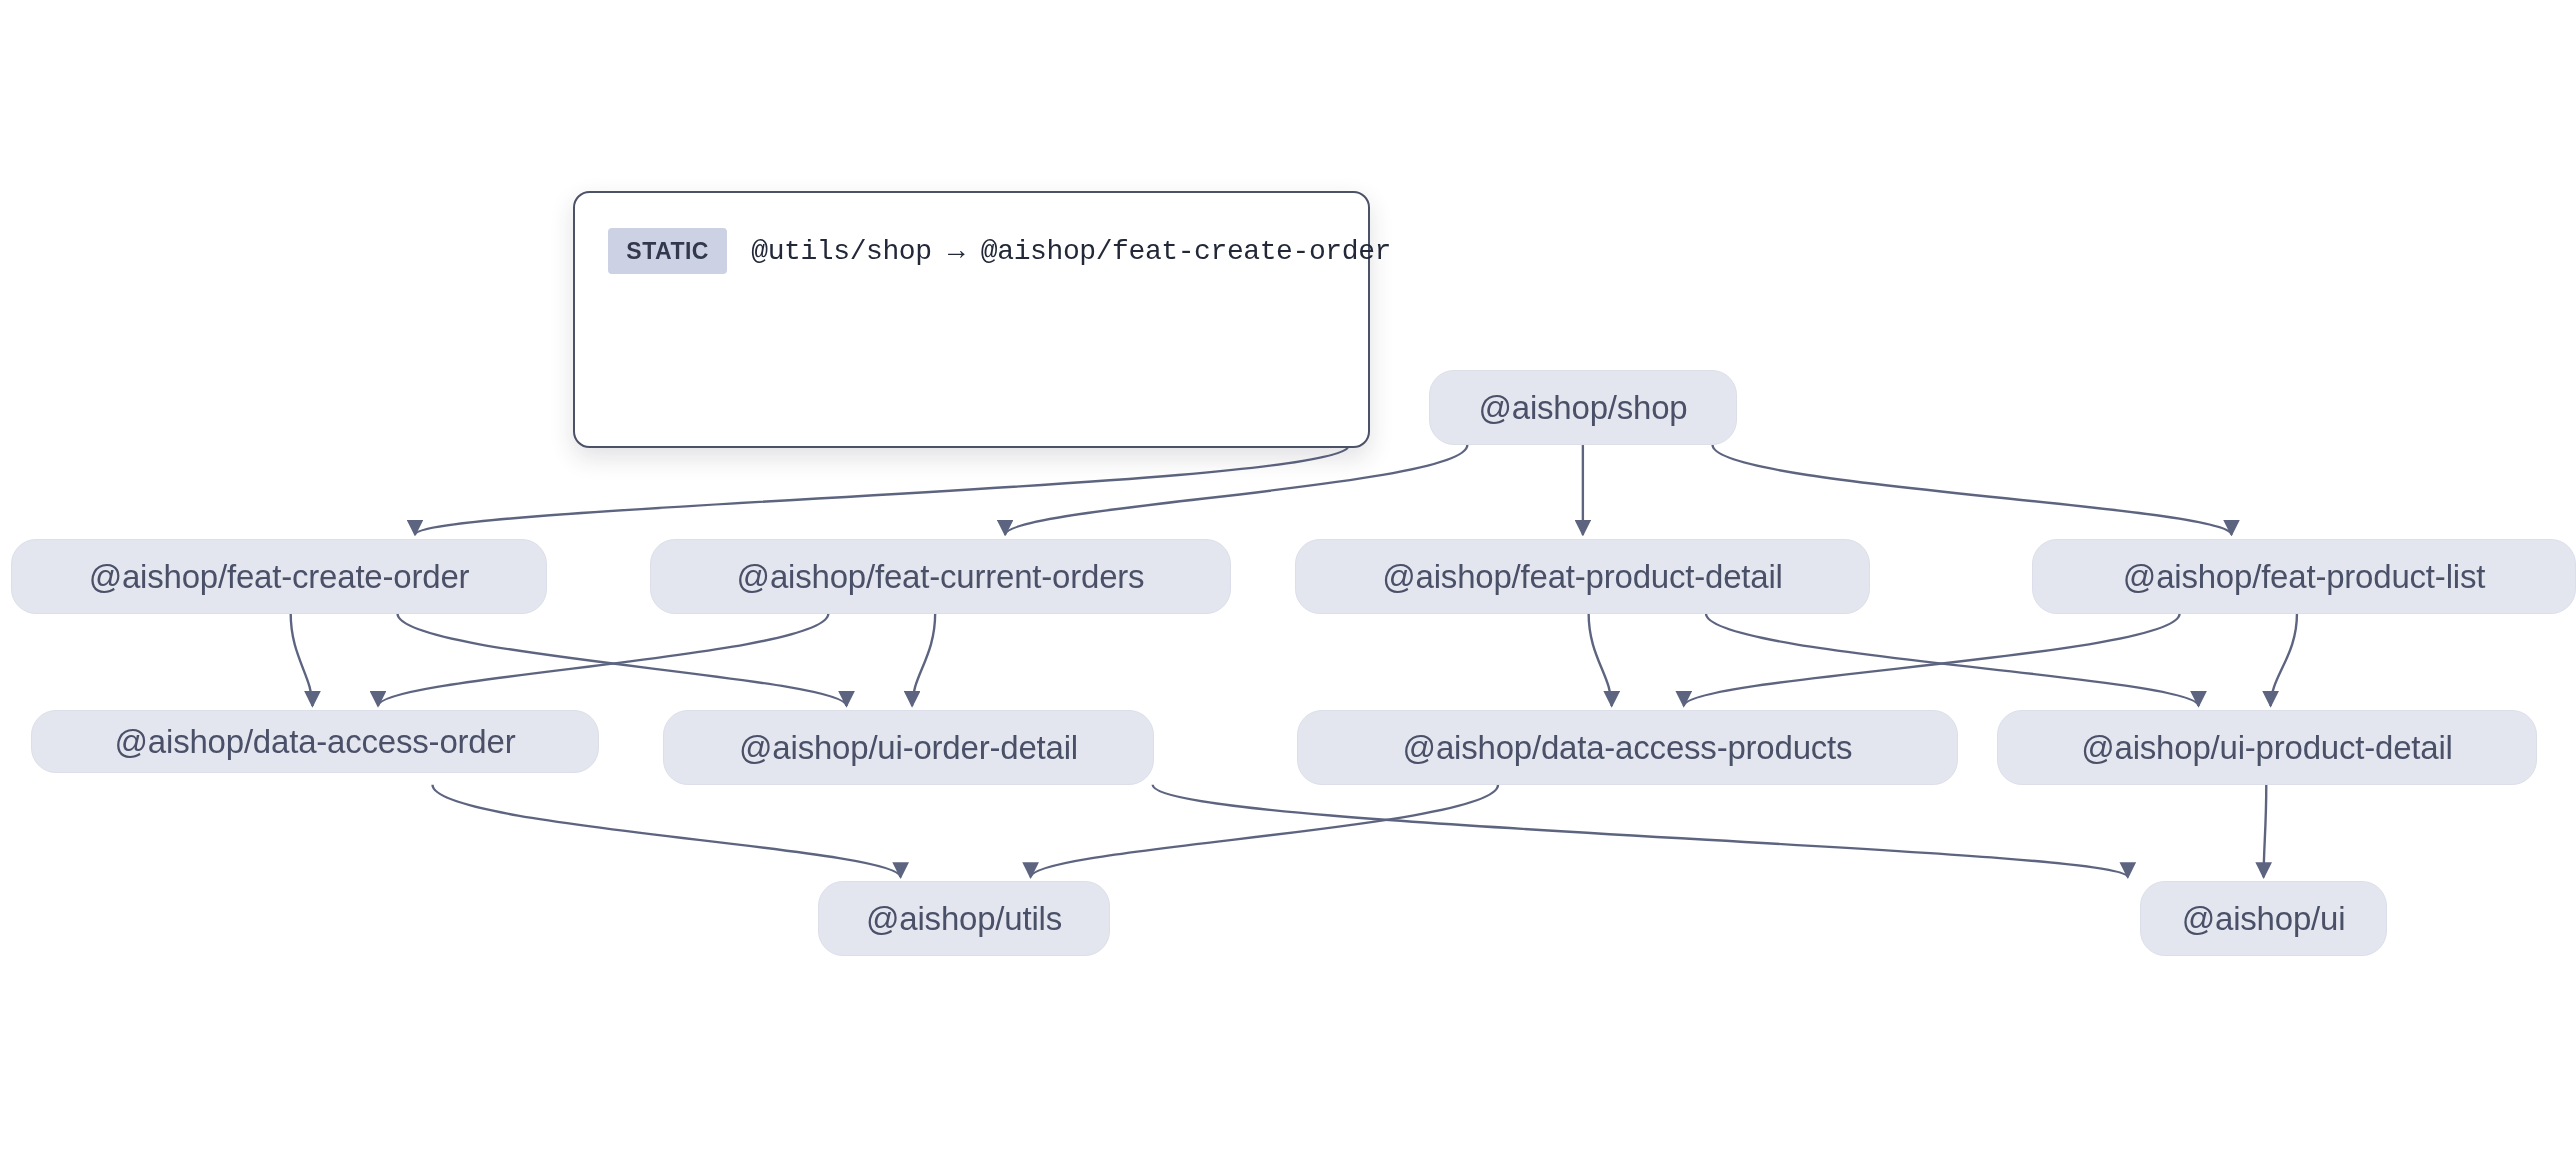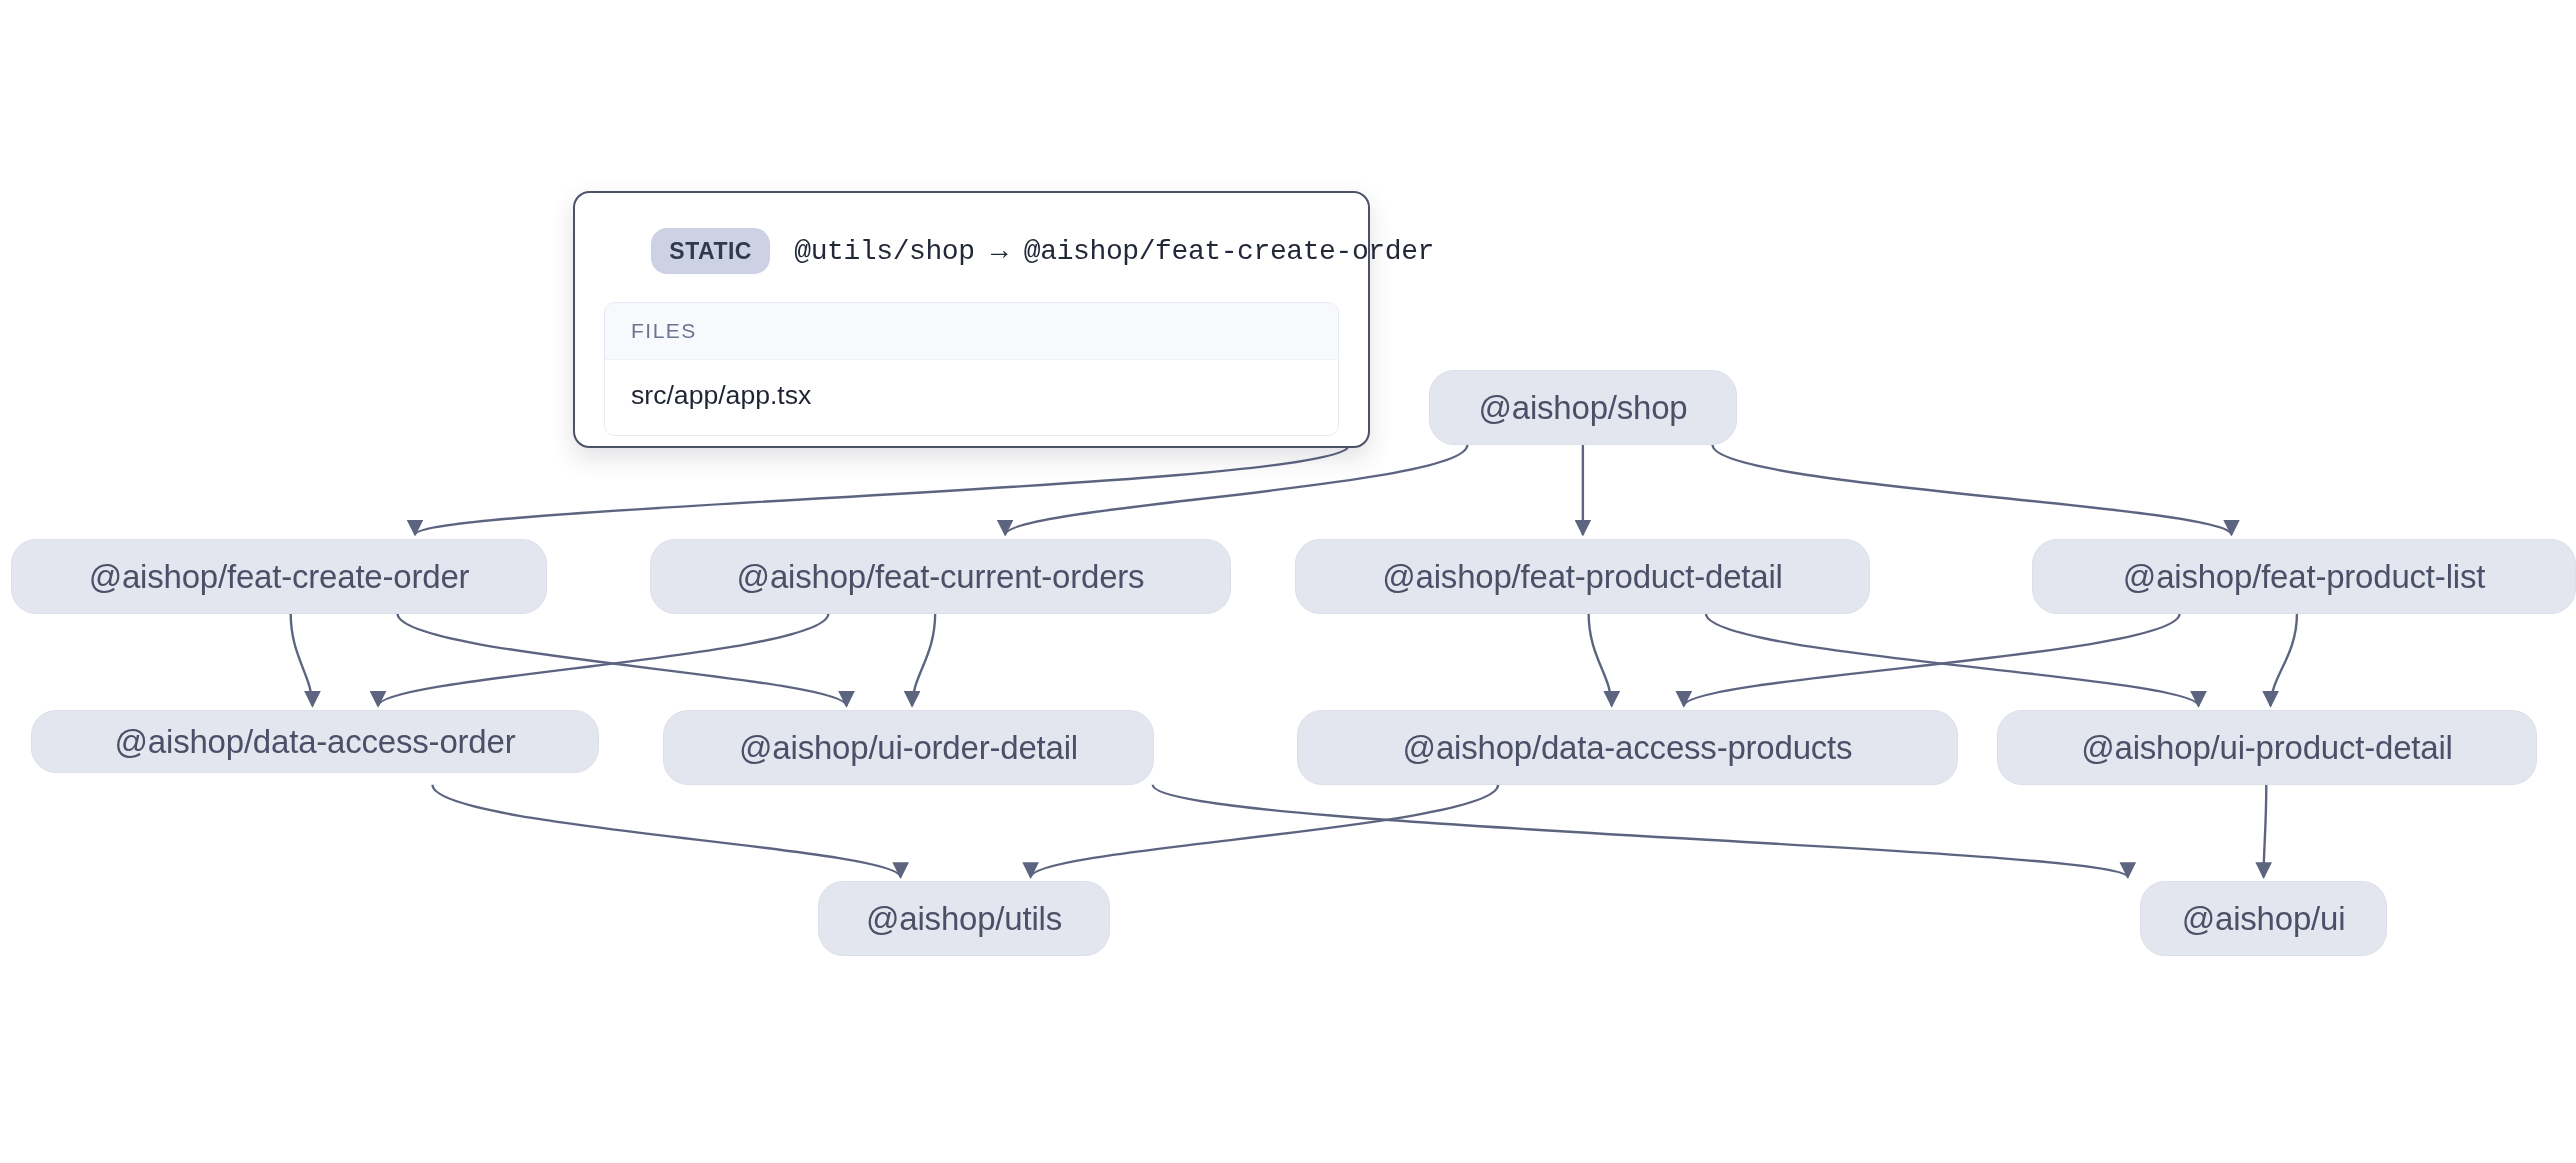--- a/index.html
+++ b/index.html
@@ -62,24 +62,23 @@
     gap: 24px;
     padding: 35px 33px 0 33px;
   }
   .badge-static {
     background: #ccd1e4;
     color: #32384d;
     font-family: "Liberation Sans", sans-serif;
     font-size: 23px;
     font-weight: 700;
     letter-spacing: 0.5px;
-    border-radius: 16px;
+    border-radius: 4px;
     padding: 12px 18.3px 11px 18.3px;
     line-height: 1;
-    margin-left: 43px;
   }
   .detail-title {
     font-family: "Liberation Mono", monospace;
     font-size: 28px;
     color: #222838;
     letter-spacing: -0.4px;
     white-space: nowrap;
   }
   .files-panel {
     margin: 27.5px 29px 0 29px;
@@ -168,20 +167,14 @@
     <div class="node" style="left: 2140px; top: 881px; width: 247px; height: 75px;">
       <span class="node-label">@aishop/ui</span>
     </div>
   </div>
 
 <div class="detail-card">
   <div class="detail-head">
     <span class="badge-static">STATIC</span>
     <span class="detail-title">@utils/shop → @aishop/feat-create-order</span>
   </div>
-  <div class="files-panel">
-    <div class="files-header">FILES</div>
-    <div id="file-rows">
-        <div class="file-row">src/app/app.tsx</div>
-      </div>
-  </div>
 </div>
 
 
 </body></html>

